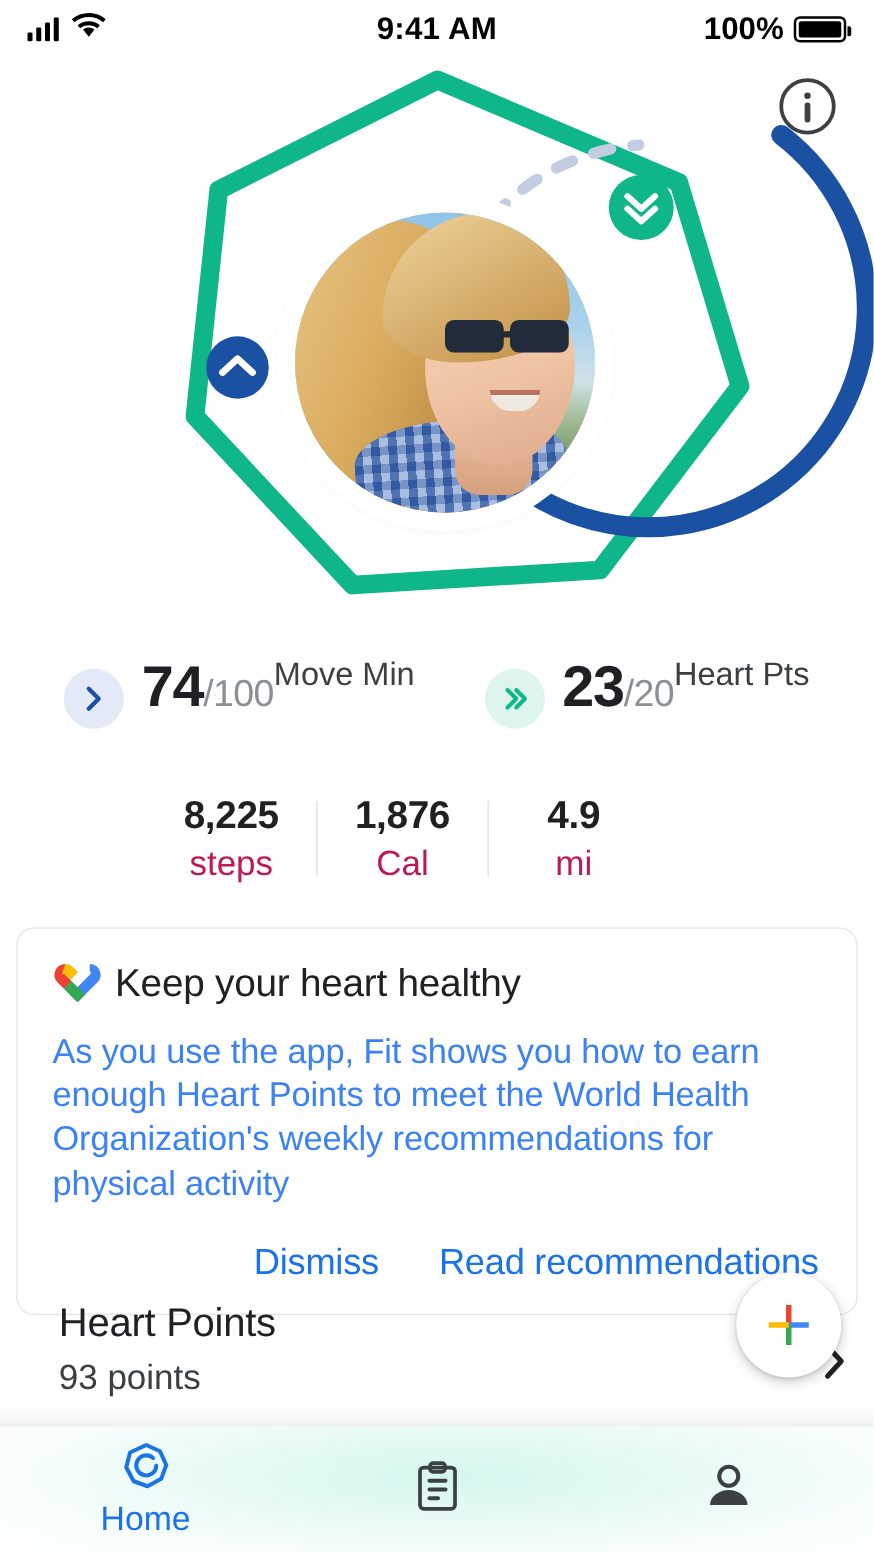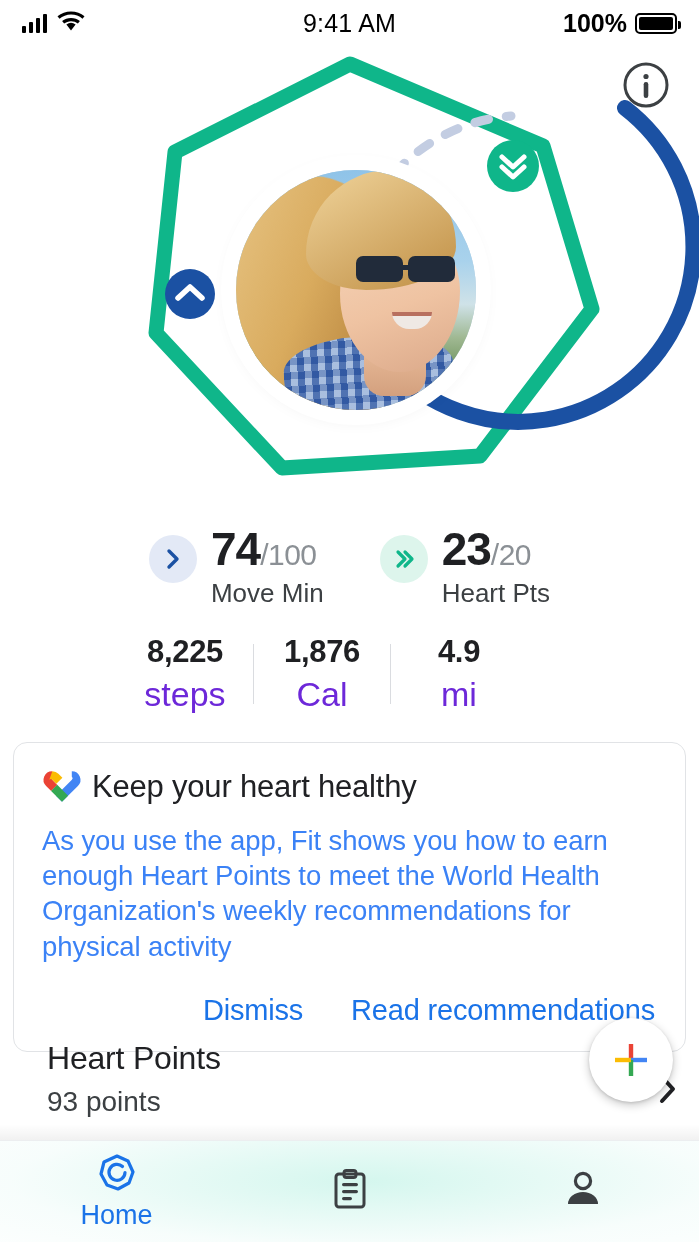--- a/index.html
+++ b/index.html
@@ -19,21 +19,21 @@
   .statusbar {
     position: absolute; top: 0; left: 0;
     width: 699px; height: 46px;
     display: flex; align-items: center;
     padding: 0 22px;
     color: #000;
   }
   .sb-left { display: flex; align-items: center; gap: 10px; }
   .sb-center {
     position: absolute; left: 0; right: 0; text-align: center;
-    font-size: 25px; font-weight: 400; letter-spacing: .2px;
+    font-size: 25px; font-weight: 700; letter-spacing: .2px;
   }
   .sb-right {
     margin-left: auto; display: flex; align-items: center; gap: 8px;
     font-size: 25px; font-weight: 600;
   }
   .bars { display: flex; align-items: flex-end; gap: 3px; height: 20px; }
   .bars i { width: 4px; background: #000; border-radius: 1px; display: block; }
   .bars i:nth-child(1) { height: 7px; }
   .bars i:nth-child(2) { height: 11px; }
   .bars i:nth-child(3) { height: 15px; }
@@ -130,34 +130,34 @@
     display: flex; justify-content: center; gap: 56px;
   }
   .stat { display: flex; align-items: flex-start; gap: 14px; }
   .stat-badge {
     width: 48px; height: 48px; border-radius: 50%;
     display: flex; align-items: center; justify-content: center;
     margin-top: 13px; flex: none;
   }
   .stat-badge.move { background: #e3e9f6; }
   .stat-badge.heart { background: #ddf5ec; }
-  .stat-text { display: flex; flex-direction: column; text-align: right; }
+  .stat-text { display: flex; flex-direction: row; text-align: right; }
   .stat-nums { display: flex; align-items: baseline; white-space: nowrap; }
   .stat-val { font-size: 46px; font-weight: 700; color: #1f2023; letter-spacing: -1px; }
   .stat-goal { font-size: 30px; font-weight: 400; color: #8b9095; letter-spacing: -.5px; }
   .stat-label { font-size: 26px; color: #3c4043; margin-top: 2px; }
 
   
   .stats-secondary {
     position: absolute; top: 634px; left: 0; width: 644px;
     display: flex; justify-content: center; align-items: center;
   }
   .mini { width: 136px; text-align: center; }
   .mini-val { font-size: 31px; font-weight: 700; color: #1f2023; letter-spacing: -.3px; }
-  .mini-label { font-size: 34px; color: #6d28d9; margin-top: 5px; }
+  .mini-label { font-size: 28px; color: #be185d; margin-top: 5px; }
   .vdiv { width: 1px; height: 60px; background: #dadce0; }
 
   
   .card {
     position: absolute; left: 13px; top: 742px;
     width: 673px;
     border: 1px solid #e1e3e6; border-radius: 14px;
     background: #fff;
     padding: 26px 28px 18px 28px;
   }

